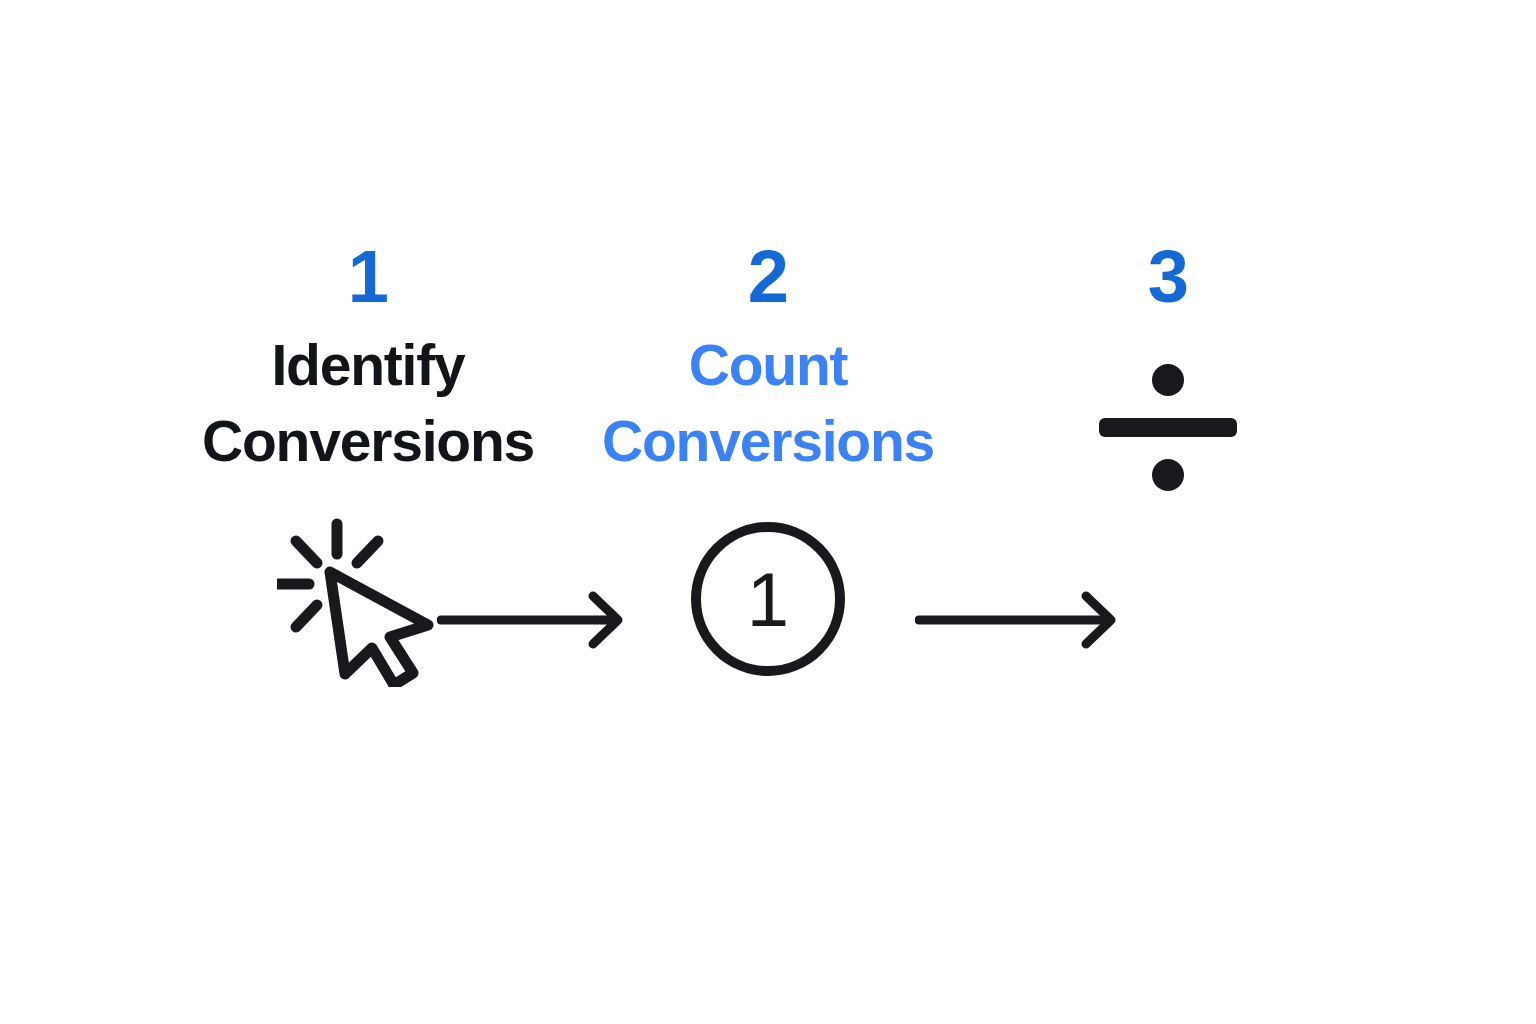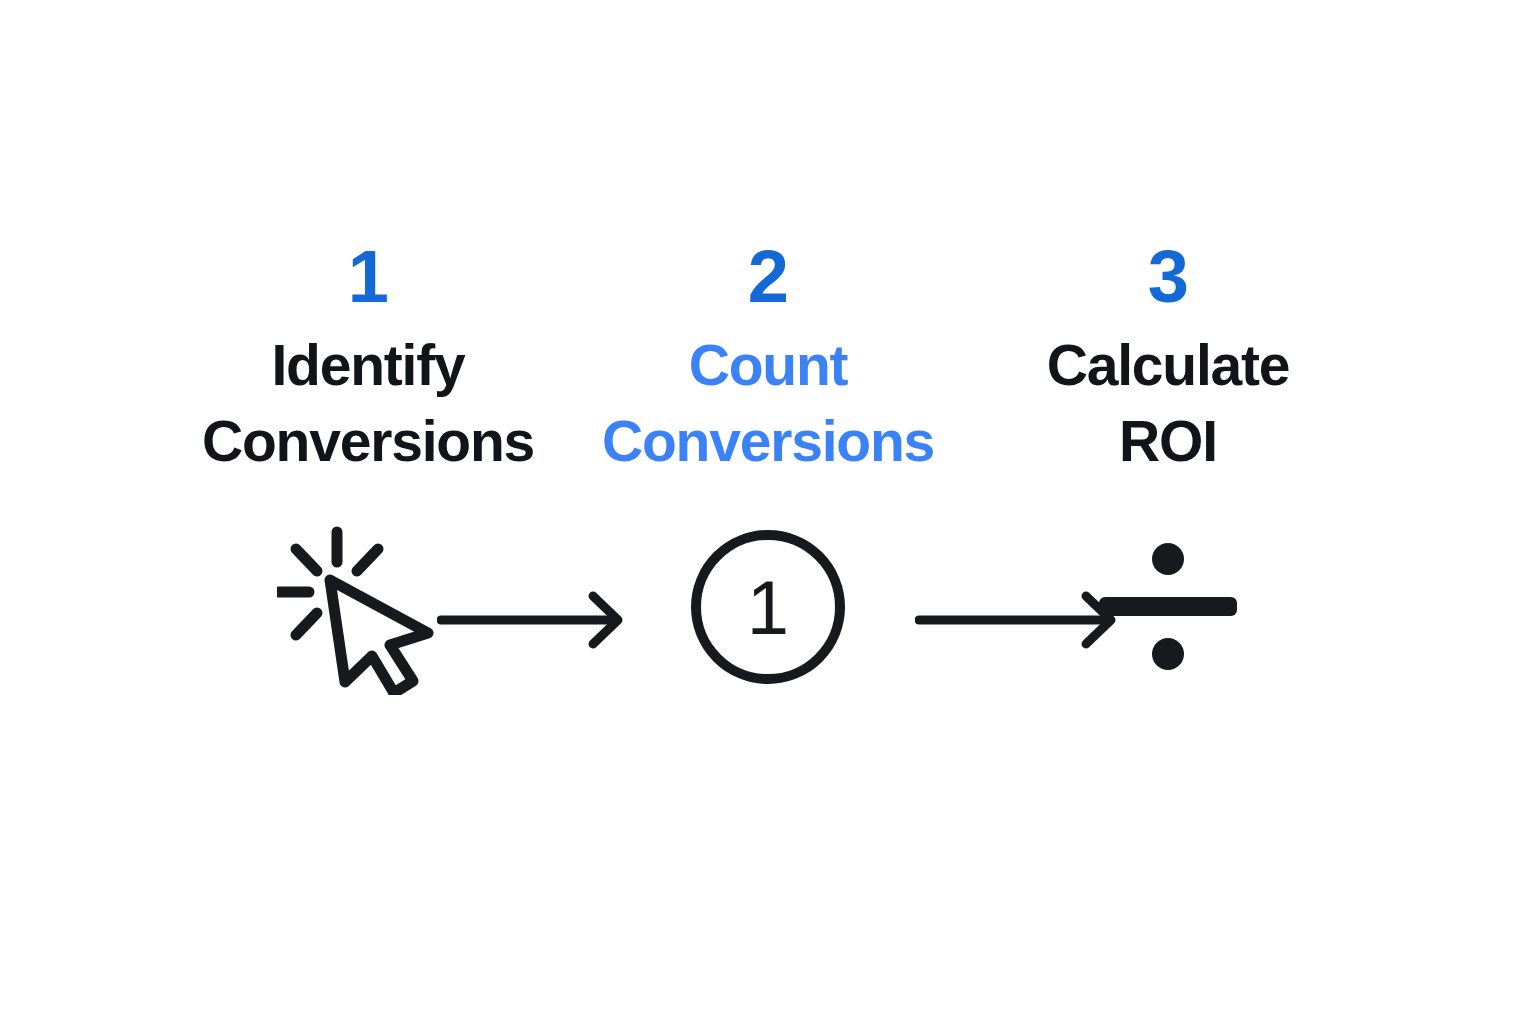--- a/index.html
+++ b/index.html
@@ -57,21 +57,21 @@
   }
 
   .step-title {
     font-family: "Liberation Sans", sans-serif;
     font-size: 57px;
     font-weight: 700;
     line-height: 1.33;
     letter-spacing: -1.2px;
     color: #111418;
     text-align: center;
-    margin: 16px;
+    margin: 8px;
     padding: 0;
     margin-top: 12px;
     white-space: pre-line;
   }
 
   .step-icon {
     margin-top: 26px;
     height: 175px;
     display: flex;
     align-items: center;
@@ -132,22 +132,20 @@
           <svg width="166" height="166" viewBox="0 0 166 166" xmlns="http://www.w3.org/2000/svg">
             <circle cx="83" cy="83" r="72" fill="none" stroke="#17191c" stroke-width="10"></circle>
             <text x="83" y="83" text-anchor="middle" dominant-baseline="central" font-family="Liberation Sans, sans-serif" font-size="76" font-weight="400" fill="#17191c">1</text>
           </svg>
         </span>
       </div>
     </div>
 
     <div class="step">
       <div class="step-number" style="color: rgb(21, 105, 214);">3</div>
-      <div class="step-title" style="color: rgb(17, 20, 24);">Calculate
-ROI</div>
       <div class="step-icon">
         <span class="icon-divide">
           <svg width="150" height="150" viewBox="0 0 150 150" xmlns="http://www.w3.org/2000/svg">
             <circle cx="75" cy="27" r="16" fill="#17191c"></circle>
             <rect x="6" y="65" width="138" height="19" rx="6" fill="#17191c"></rect>
             <circle cx="75" cy="122" r="16" fill="#17191c"></circle>
           </svg>
         </span>
       </div>
     </div>

